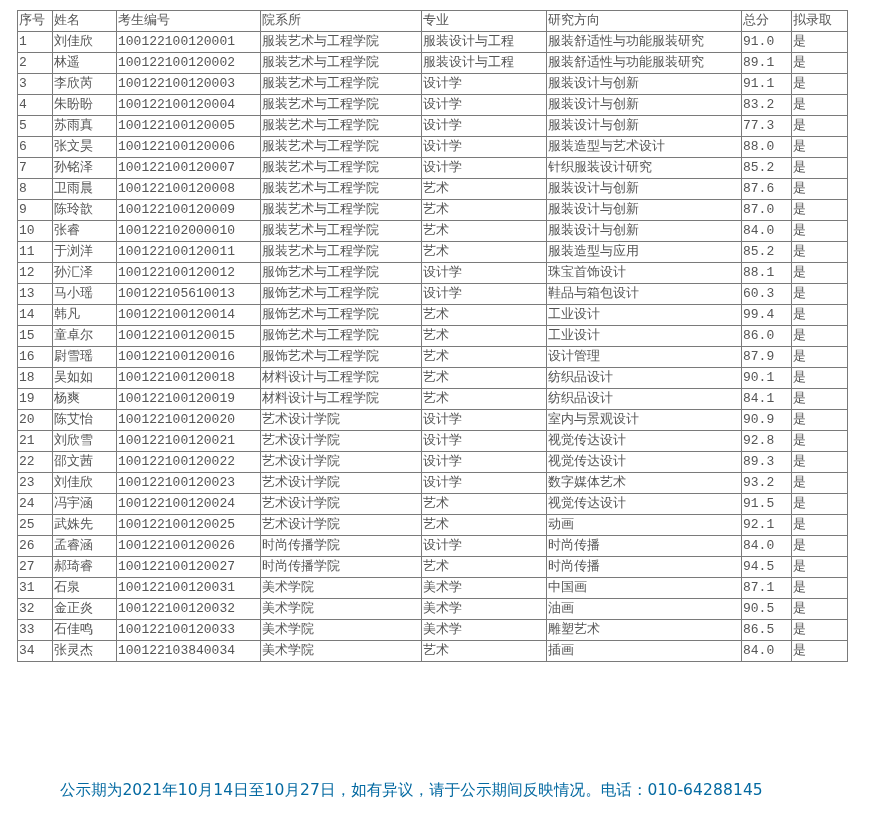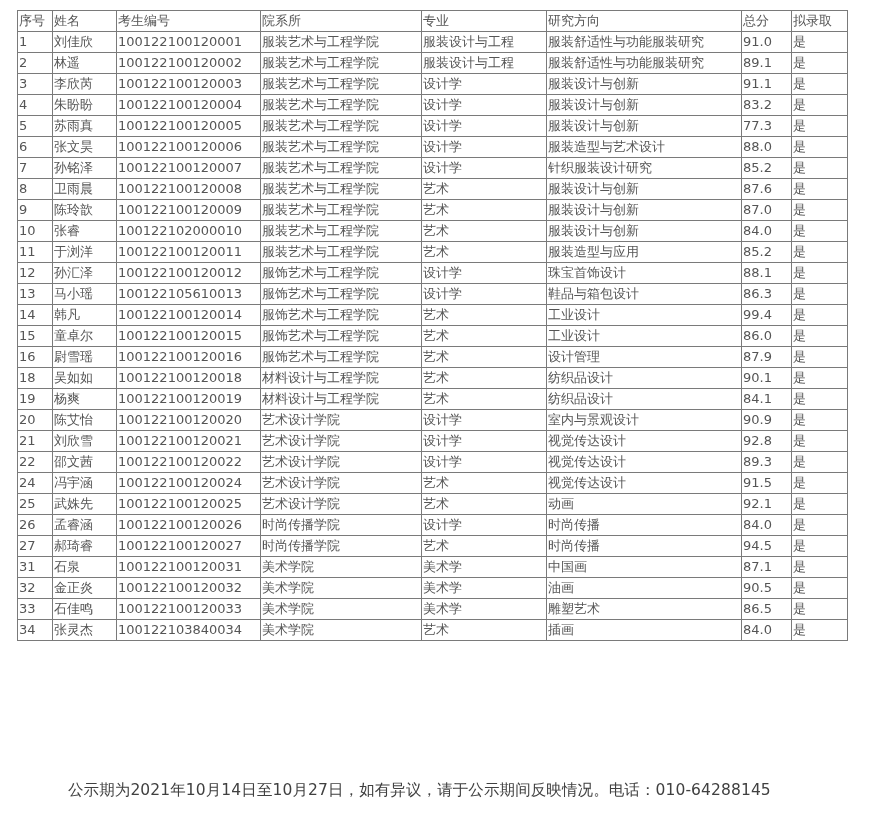--- a/index.html
+++ b/index.html
@@ -17,40 +17,41 @@
     }
     .doc {
       position: absolute;
       left: 17px;
       top: 10px;
     }
     table.list {
       border-collapse: collapse;
       table-layout: fixed;
       width: 830px;
+      font-family: Liberation Mono, monospace;
     }
     table.list td, table.list th {
       border: 1px solid #7a7a7a;
       height: 20px;
       padding: 0 0 0 1px;
       font-size: 13px;
       font-weight: normal;
       text-align: left;
       white-space: nowrap;
       overflow: hidden;
       line-height: 20px;
       color: #555555;
     }
     table.list tr { height: 21px; }
     .notice {
       position: absolute;
-      left: 68px;
+      left: 60px;
       top: 780px;
       font-size: 15.5px;
-      color: #404040;
+      color: #0369a1;
       white-space: nowrap;
       letter-spacing: 0.1px;
     }
   </style>
 </head>
 <body>
 
 <div class="doc">
   <table class="list">
     <colgroup id="cols">
@@ -196,21 +197,21 @@
           <td>88.1</td>
           <td>是</td>
         </tr>
         <tr>
           <td>13</td>
           <td>马小瑶</td>
           <td>100122105610013</td>
           <td>服饰艺术与工程学院</td>
           <td>设计学</td>
           <td>鞋品与箱包设计</td>
-          <td>86.3</td>
+          <td>60.3</td>
           <td>是</td>
         </tr>
         <tr>
           <td>14</td>
           <td>韩凡</td>
           <td>100122100120014</td>
           <td>服饰艺术与工程学院</td>
           <td>艺术</td>
           <td>工业设计</td>
           <td>99.4</td>
@@ -277,20 +278,30 @@
           <td>是</td>
         </tr>
         <tr>
           <td>22</td>
           <td>邵文茜</td>
           <td>100122100120022</td>
           <td>艺术设计学院</td>
           <td>设计学</td>
           <td>视觉传达设计</td>
           <td>89.3</td>
+          <td>是</td>
+        </tr>
+        <tr>
+          <td>23</td>
+          <td>刘佳欣</td>
+          <td>100122100120023</td>
+          <td>艺术设计学院</td>
+          <td>设计学</td>
+          <td>数字媒体艺术</td>
+          <td>93.2</td>
           <td>是</td>
         </tr>
         <tr>
           <td>24</td>
           <td>冯宇涵</td>
           <td>100122100120024</td>
           <td>艺术设计学院</td>
           <td>艺术</td>
           <td>视觉传达设计</td>
           <td>91.5</td>

